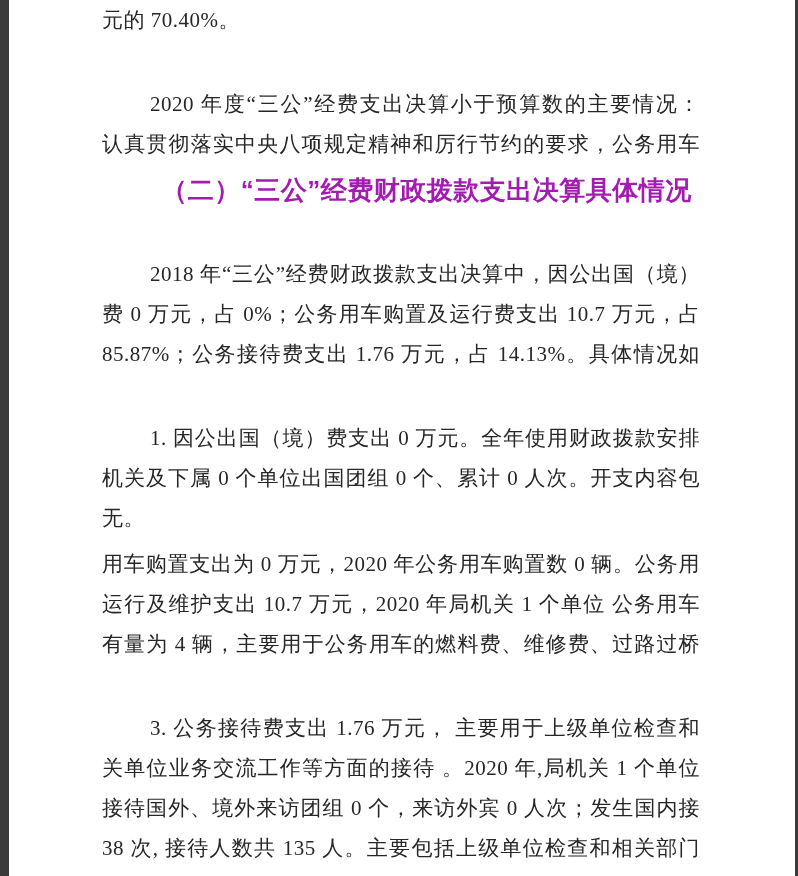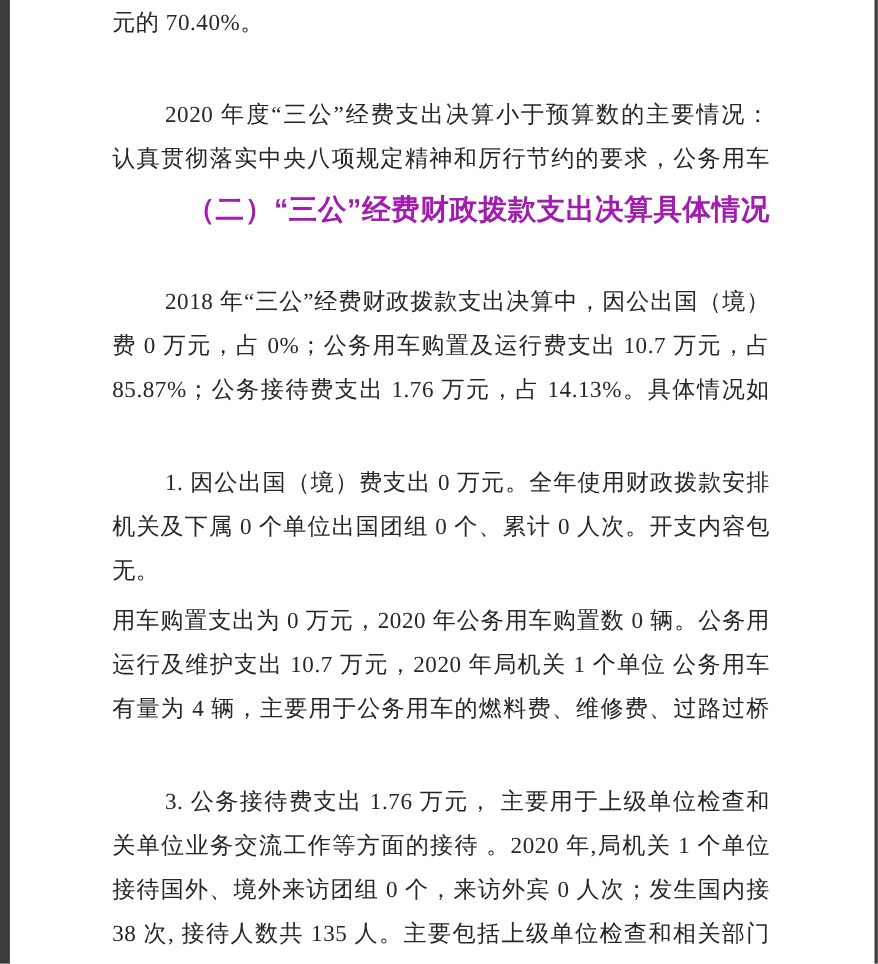--- a/index.html
+++ b/index.html
@@ -39,21 +39,21 @@
   .line {
     height: 40px;
     line-height: 40px;
     font-size: 21px;
     letter-spacing: 0.5px;
     text-align: justify;
     text-align-last: justify;
     overflow: hidden;
   }
   .line.nojust {
-    text-align: right;
+    text-align: center;
     text-align-last: left;
   }
   .line.indent { padding-left: 48px; margin-top: 44px; }
 
   .para.heading .line {
     font-family: "Liberation Sans", "DejaVu Sans", sans-serif;
     font-weight: 700;
     color: #a21caf;
     padding-left: 51px;
     font-size: 26px;

